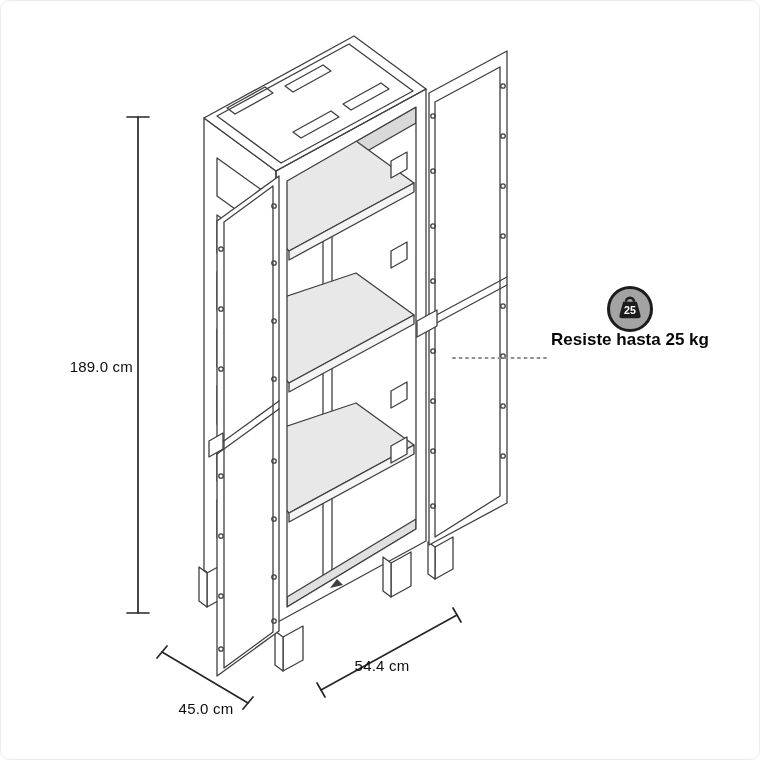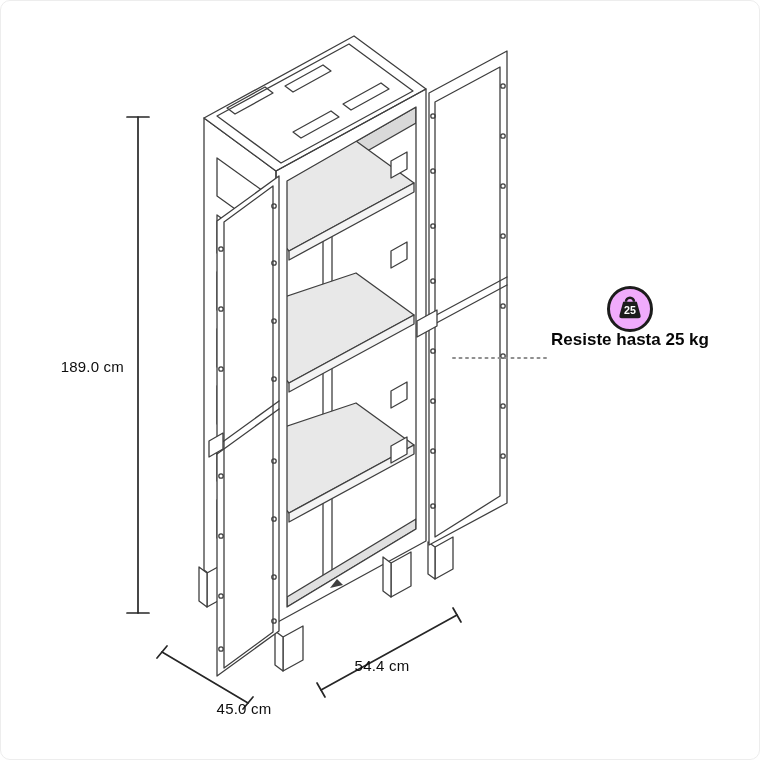--- a/index.html
+++ b/index.html
@@ -5,27 +5,27 @@
   html,body { margin:0; padding:0; background:#ffffff; }
   .stage {
     position:relative; width:760px; height:760px; box-sizing:border-box;
     background:#ffffff; border:1px solid #ededed; border-radius:10px; overflow:hidden;
     font-family:"Liberation Sans", sans-serif; color:#0e0e0e;
   }
   .art { position:absolute; left:0; top:0; }
   .dim-label {
     position:absolute; font-size:15px; color:#0d0d0d; white-space:nowrap; letter-spacing:.2px;
   }
-  #height-label { top:365px; left:27px; width:96px; text-align:right; transform:translateY(-50%); }
-  #depth-label  { top:707px; left:205px; transform:translate(-50%,-50%);margin-left:38px; }
+  #height-label { top:365px; left:36px; width:96px; text-align:right; transform:translateY(-50%); }
+  #depth-label  { top:707px; left:205px; transform:translate(-50%,-50%); }
   #width-label  { top:664px; left:381px; transform:translate(-50%,-50%); }
   .badge {
     position:absolute; top:308px; left:629px; width:46px; height:46px;
     transform:translate(-50%,-50%); box-sizing:border-box;
-    border:3px solid #1c1c1c; border-radius:50%; background:#f0abfc;
+    border:3px solid #1c1c1c; border-radius:50%; background:#a3a3a3;
     display:flex; align-items:center; justify-content:center;
   }
   .callout {
     position:absolute; top:328px; left:629px; transform:translateX(-50%);
     text-align:center; font-size:17px; font-weight:bold; line-height:22px;
     color:#070707; white-space:nowrap;
   }
   .lineart { stroke:#3f3f3f; stroke-width:1.3; fill:none; stroke-linejoin:round; stroke-linecap:round; }
   .dims    { stroke:#262626; stroke-width:1.7; fill:none; stroke-linecap:round; }
 </style>

